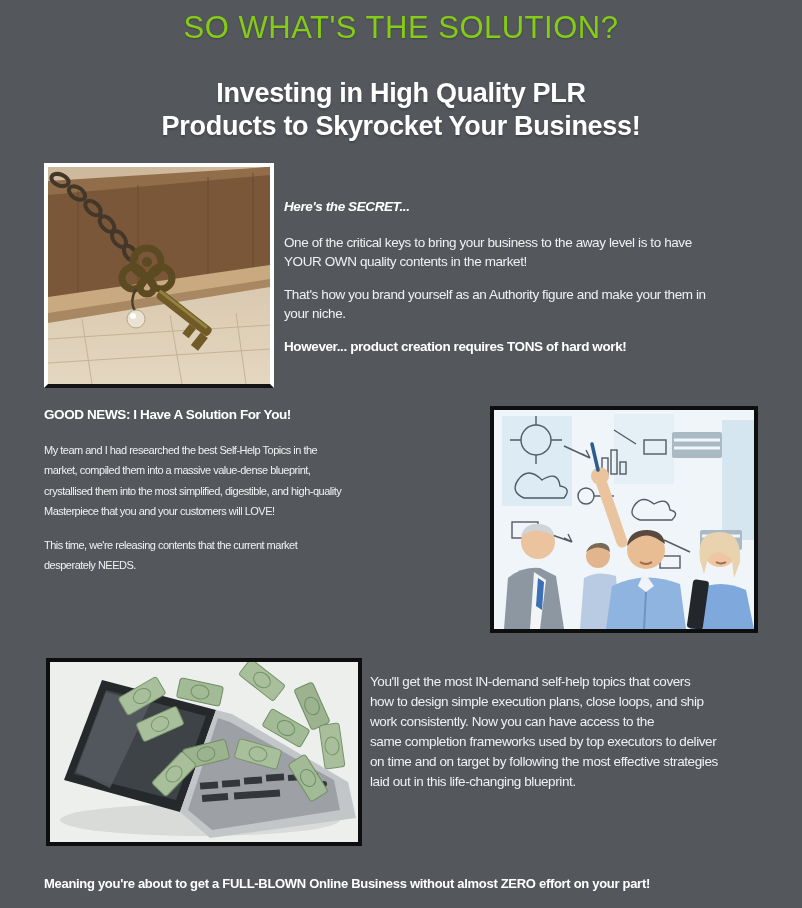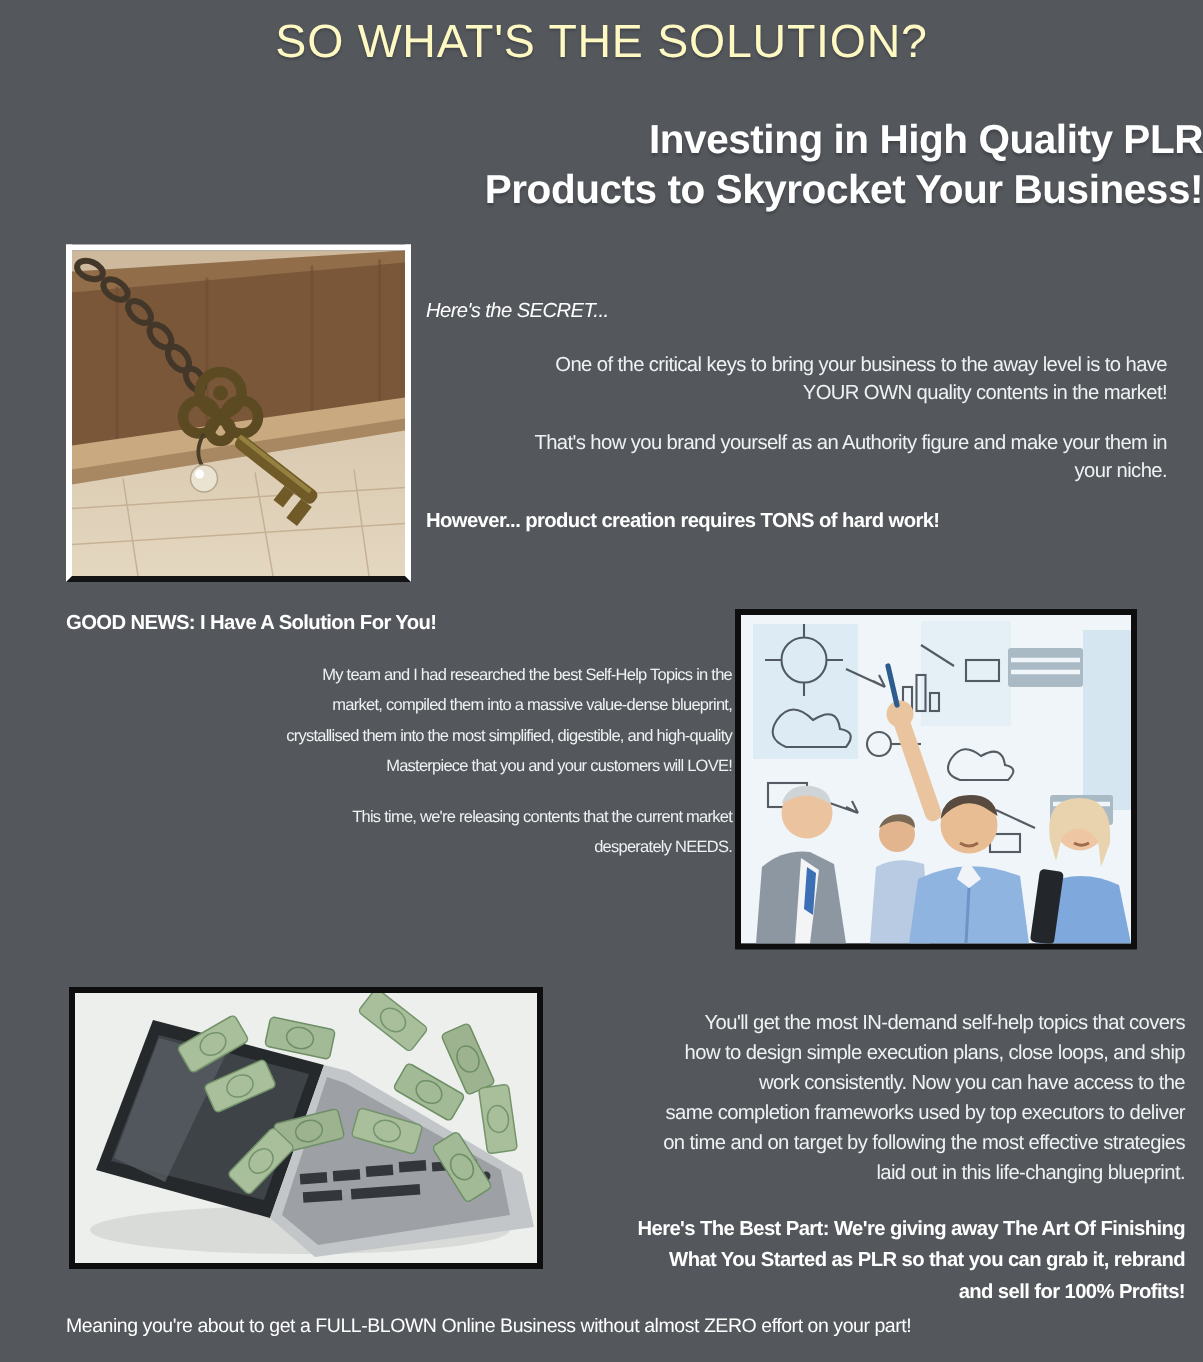--- a/index.html
+++ b/index.html
@@ -1,37 +1,37 @@
 <!DOCTYPE html>
 <html><head>
 <meta charset="utf-8">
 <style>
   html,body{margin:0;padding:0;background:#3a3d42;}
   .page{position:relative;width:802px;height:908px;background:#54585d;overflow:hidden;
         font-family:"Liberation Sans",sans-serif;color:#eff1f2;margin:0 auto;}
   .abs{position:absolute;}
   .center{left:0;width:802px;text-align:center;}
-  .pre{white-space:pre;text-align:right;}
-  .title{top:10px;font-size:31px;font-weight:400;color:#fef9c3;letter-spacing:.5px;
+  .pre{white-space:pre;}
+  .title{top:10px;font-size:31px;font-weight:400;color:#84cc16;letter-spacing:.5px;
          text-shadow:0 1px 2px rgba(0,0,0,.25);}
   .subtitle{top:54px;font-size:11px;font-weight:bold;color:#b4b9be;letter-spacing:-.2px;}
   .headline{top:77px;font-size:27px;line-height:33px;font-weight:800;color:#ffffff;
             letter-spacing:-.3px;text-shadow:0 2px 2px rgba(0,0,0,.22);}
   .figure{box-sizing:content-box;line-height:0;}
   .frame-white{border:4px solid #ffffff;border-bottom-color:#141414;}
   .frame-dark{border:4px solid #0e0e0e;}
   .figure svg{display:block;}
   .bodytext{font-size:13.5px;line-height:19.5px;letter-spacing:-.4px;color:#eff1f2;}
   .bodytext p{margin:0 0 13px 0;}
   .bodytext .b{font-weight:bold;color:#ffffff;}
-  .bodytext .bi{font-weight:normal;font-style:italic;color:#ffffff;}
+  .bodytext .bi{font-weight:bold;font-style:italic;color:#ffffff;}
   .s2 p.body-p{font-size:11px;line-height:20.5px;letter-spacing:-.5px;}
   .s3 p.body-p{line-height:20px;}
   .s3 p.b{line-height:21px;}
-  .closing{top:876px;left:44px;font-size:13px;font-weight:normal;color:#ffffff;letter-spacing:-.3px;}
+  .closing{top:876px;left:44px;font-size:13px;font-weight:bold;color:#ffffff;letter-spacing:-.3px;}
 </style>
 </head>
 <body>
 
 <div class="page">
 
   <div class="abs center title">SO WHAT'S THE SOLUTION?</div>
   <div class="abs center headline pre">Investing in High Quality PLR
 Products to Skyrocket Your Business!</div>
 
@@ -239,20 +239,17 @@
     </svg>
   </div>
 
   <div class="abs bodytext s3" style="left:370px;top:672px;width:420px;">
     <p class="pre body-p" style="margin-bottom:16px;">You'll get the most IN-demand self-help topics that covers
 how to design simple execution plans, close loops, and ship
 work consistently. Now you can have access to the
 same completion frameworks used by top executors to deliver
 on time and on target by following the most effective strategies
 laid out in this life-changing blueprint.</p>
-    <p class="pre b">Here's The Best Part: We're giving away The Art Of Finishing
-What You Started as PLR so that you can grab it, rebrand
-and sell for 100% Profits!</p>
   </div>
 
   <div class="abs closing">Meaning you're about to get a FULL-BLOWN Online Business without almost ZERO effort on your part!</div>
 
 </div>
 
 </body></html>

